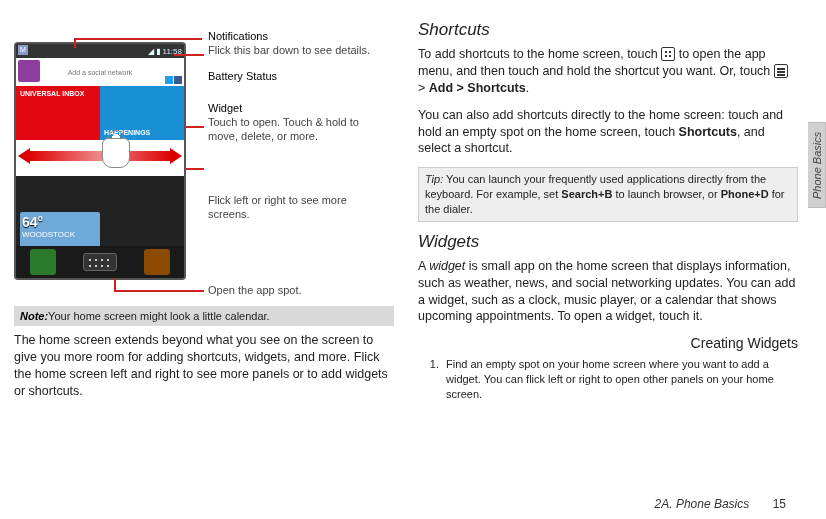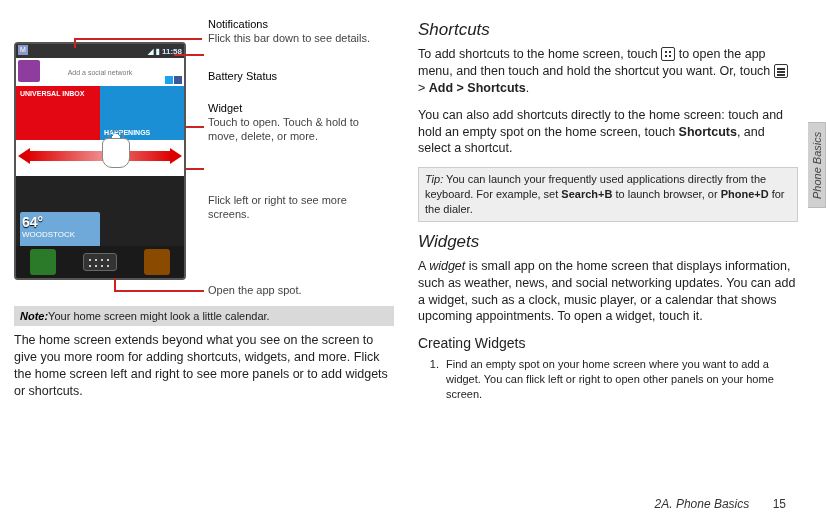--- a/index.html
+++ b/index.html
@@ -35,21 +35,21 @@
     font-size: 8px;
     color: #fff;
   }
   .statusbar {
     height: 14px; background: #333;
     display: flex; justify-content: flex-end; align-items: center;
     padding: 0 2px; gap: 2px;
     color: #dff;
     font-size: 8px;
   }
-  .statusbar .clock { color: #cfe8ff; font-weight: bold; }
+  .statusbar .clock { color: #cfe8ff; font-weight: normal; }
   .statusbar .m { position:absolute; left:2px; top:1px; background:#89c; color:#fff; width:10px; height:10px; font-size:7px; text-align:center; line-height:10px; }
   .social-row {
     height: 28px; background:#fff; color:#777;
     display:flex; align-items:center; justify-content:center;
     font-size:7px; position:relative;
   }
   .social-row .avatar { position:absolute; left:2px; top:2px; width:22px; height:22px; background:#8e3d9e; border-radius:2px; }
   .social-row .icons { position:absolute; right:2px; bottom:2px; display:flex; gap:1px; }
   .social-row .icons span{ width:8px; height:8px; background:#3b5998; display:inline-block; }
   .social-row .icons span:first-child{ background:#1da1f2; }
@@ -115,21 +115,21 @@
   .notebox .body { }
   .tipbox {
     background:#eee; border:1px solid #ccc;
     padding:4px 6px; font-size:11px; line-height:1.35;
     margin: 6px 0 10px 0;
   }
   .tipbox .lead{ font-style:italic; }
 
   .bodytext { font-size:12.5px; line-height:1.35; margin-bottom:10px; }
   h2.section { font-style: italic; font-weight: normal; font-size:17px; margin: 2px 0 6px; }
-  h3.sub { font-size:14px; font-weight:normal; margin: 4px 0 6px; }
+  h3.sub { font-size:14px; font-weight:normal; margin: 4px 0 6px; text-align: right; }
   .bold { font-weight: bold; }
 
   .inline-icon {
     display:inline-block; width:14px; height:14px; vertical-align:-3px;
     border:1px solid #333; border-radius:2px; position:relative; background:#fff;
   }
   .inline-icon.grid::before{
     content:""; position:absolute; inset:2px;
     background:
       radial-gradient(circle,#333 0.8px, transparent 1px) 0 0/4px 4px;
@@ -207,21 +207,21 @@
       <div class="hand"></div>
 
       <div class="line" style="left:60px; top:20px; width:2px; height:10px;"></div>
       <div class="line" style="left:60px; top:20px; width:128px; height:2px;"></div>
       <div class="line" style="left:160px; top:36px; width:30px; height:2px;"></div>
       <div class="line" style="left:172px; top:108px; width:18px; height:2px;"></div>
       <div class="line" style="left:172px; top:150px; width:18px; height:2px;"></div>
       <div class="line" style="left:100px; top:260px; width:2px; height:14px;"></div>
       <div class="line" style="left:100px; top:272px; width:90px; height:2px;"></div>
 
-      <div class="callout" style="left:194px; top:0px;">
+      <div class="callout" style="left:194px; top:12px;">
         <span class="hd">Notifications</span><br>
         <span>Flick this bar down to see details.</span>
       </div>
       <div class="callout" style="left:194px; top:52px;">
         <span class="hd">Battery Status</span>
       </div>
       <div class="callout" style="left:194px; top:84px;">
         <span class="hd">Widget</span><br>
         <span>Touch to open. Touch &amp; hold to move, delete, or more.</span>
       </div>

